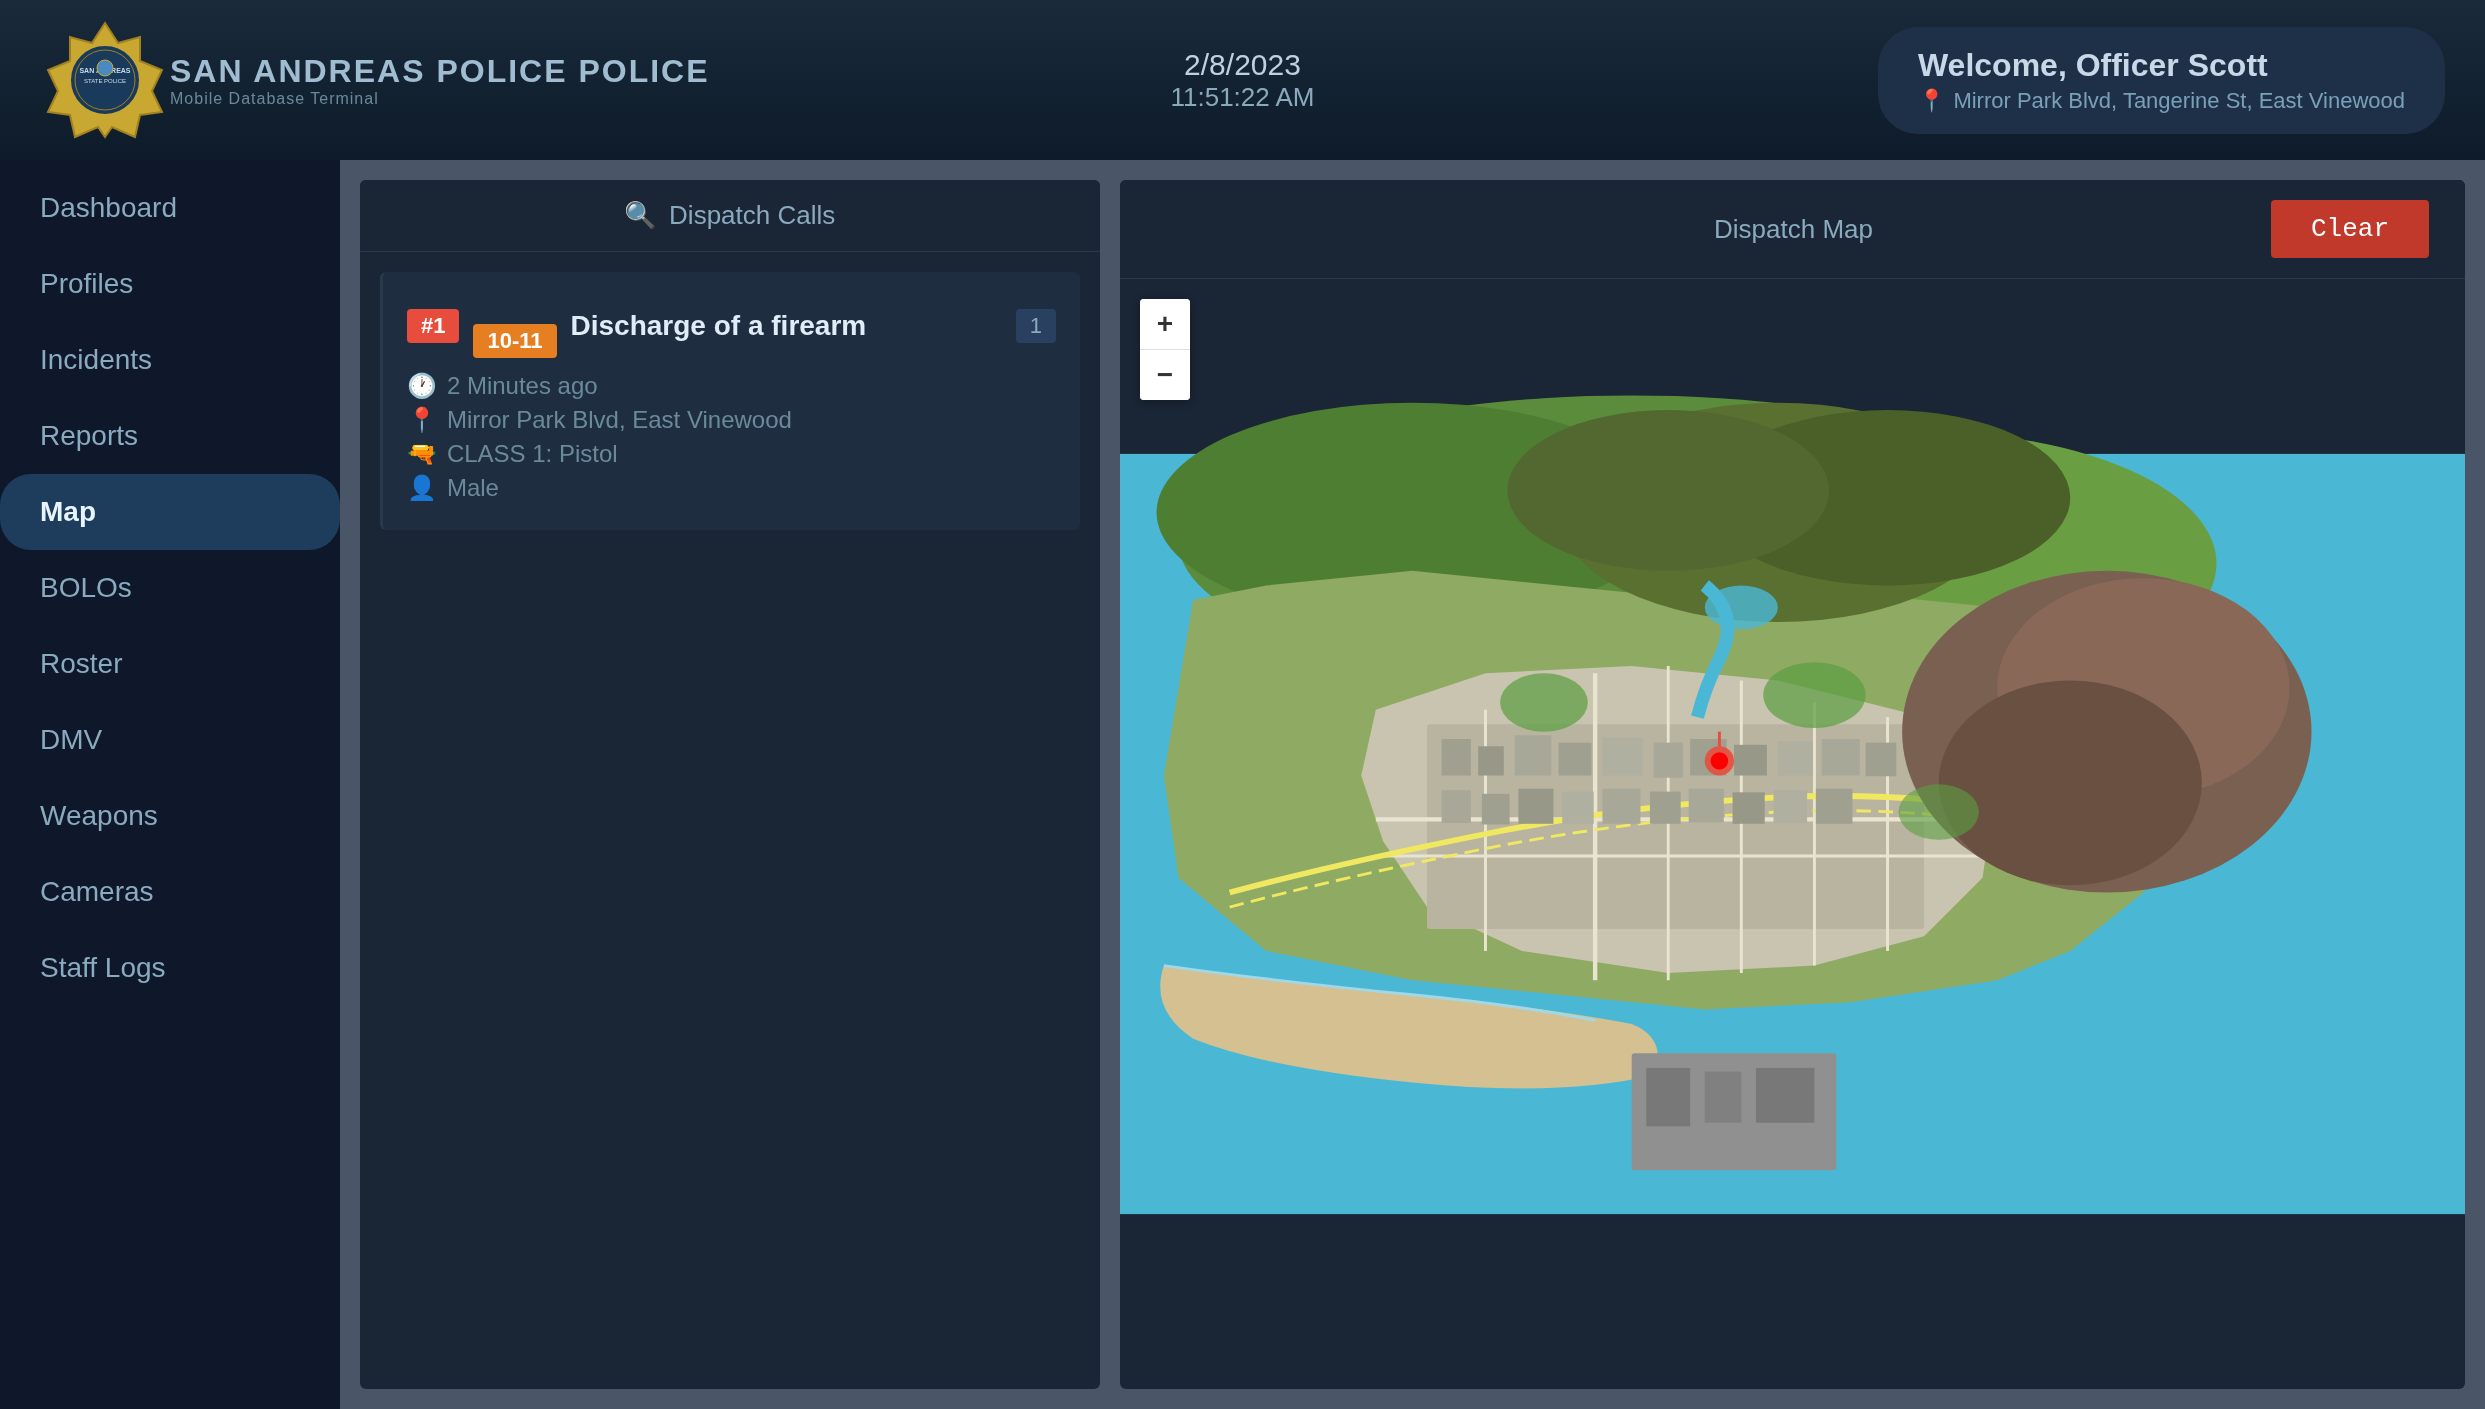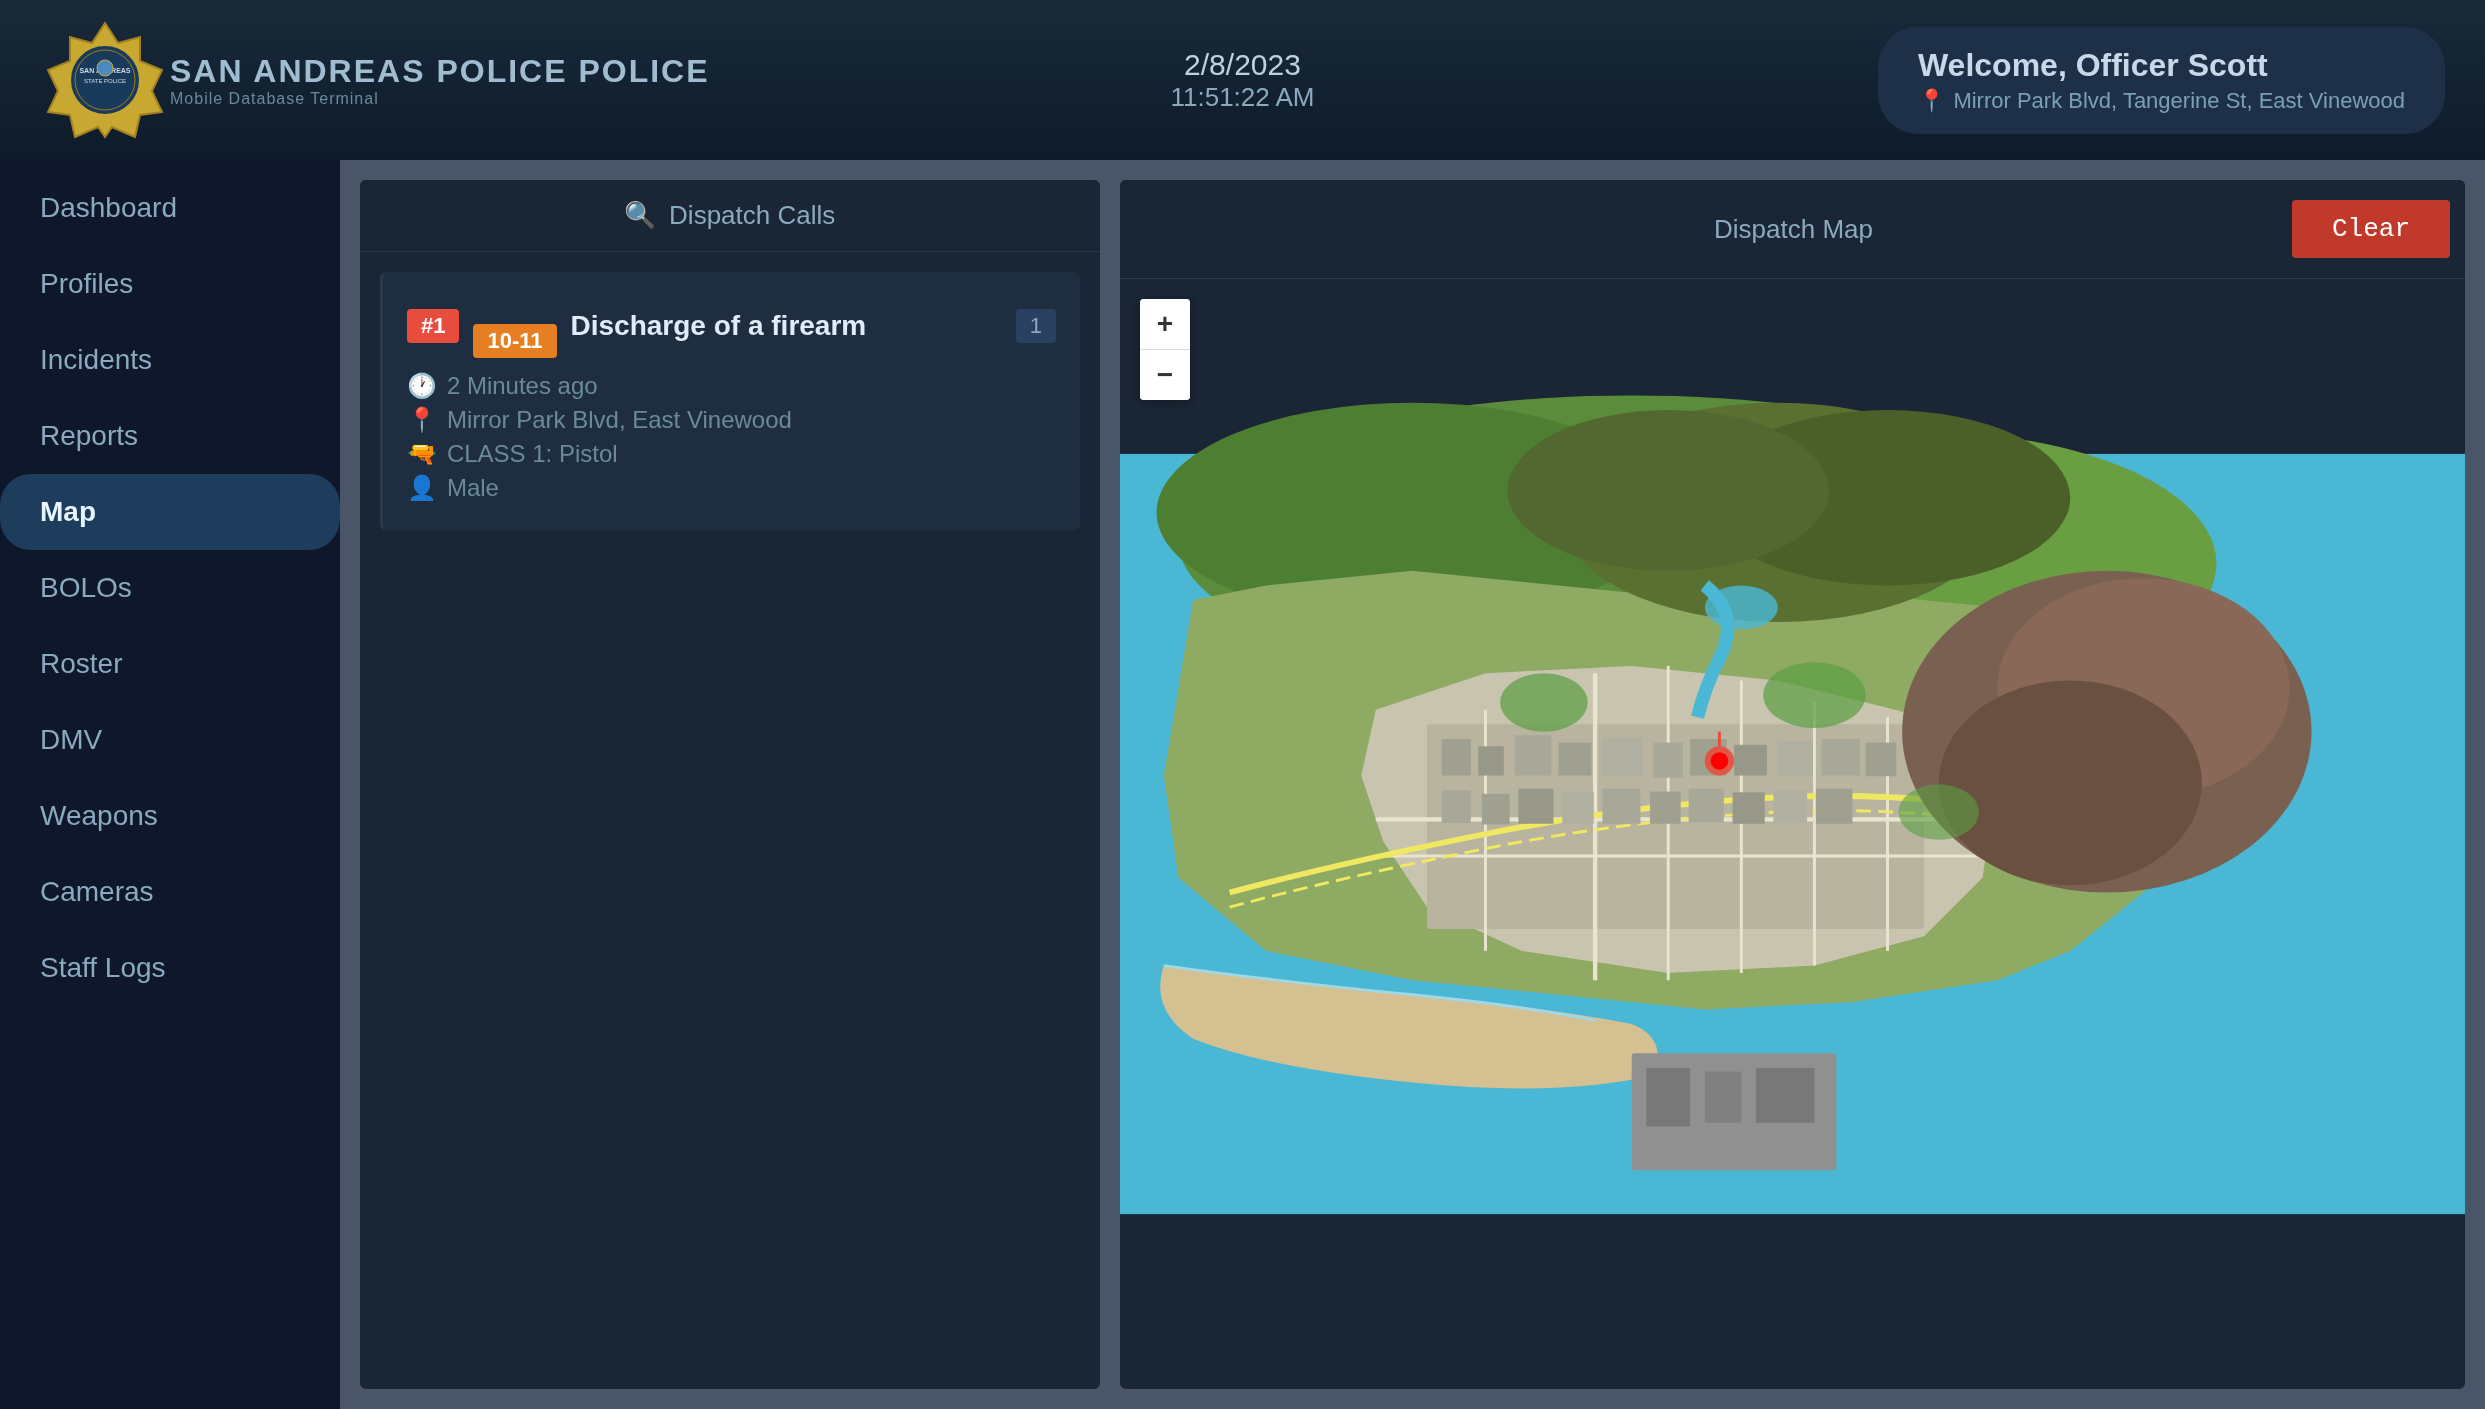--- a/index.html
+++ b/index.html
@@ -187,21 +187,21 @@
     .map-panel {
       flex: 1;
       background: #1a2535;
       border-radius: 6px;
       overflow: hidden;
       display: flex;
       flex-direction: column;
     }
     .map-header {
       background: #1a2535;
-      padding: 20px 15px;
+      padding: 20px 36px;
       display: flex;
       align-items: center;
       justify-content: space-between;
       border-bottom: 1px solid #2a3a4a;
     }
     .map-title {
       color: #8aaabf;
       font-size: 26px;
       text-align: center;
       flex: 1;

